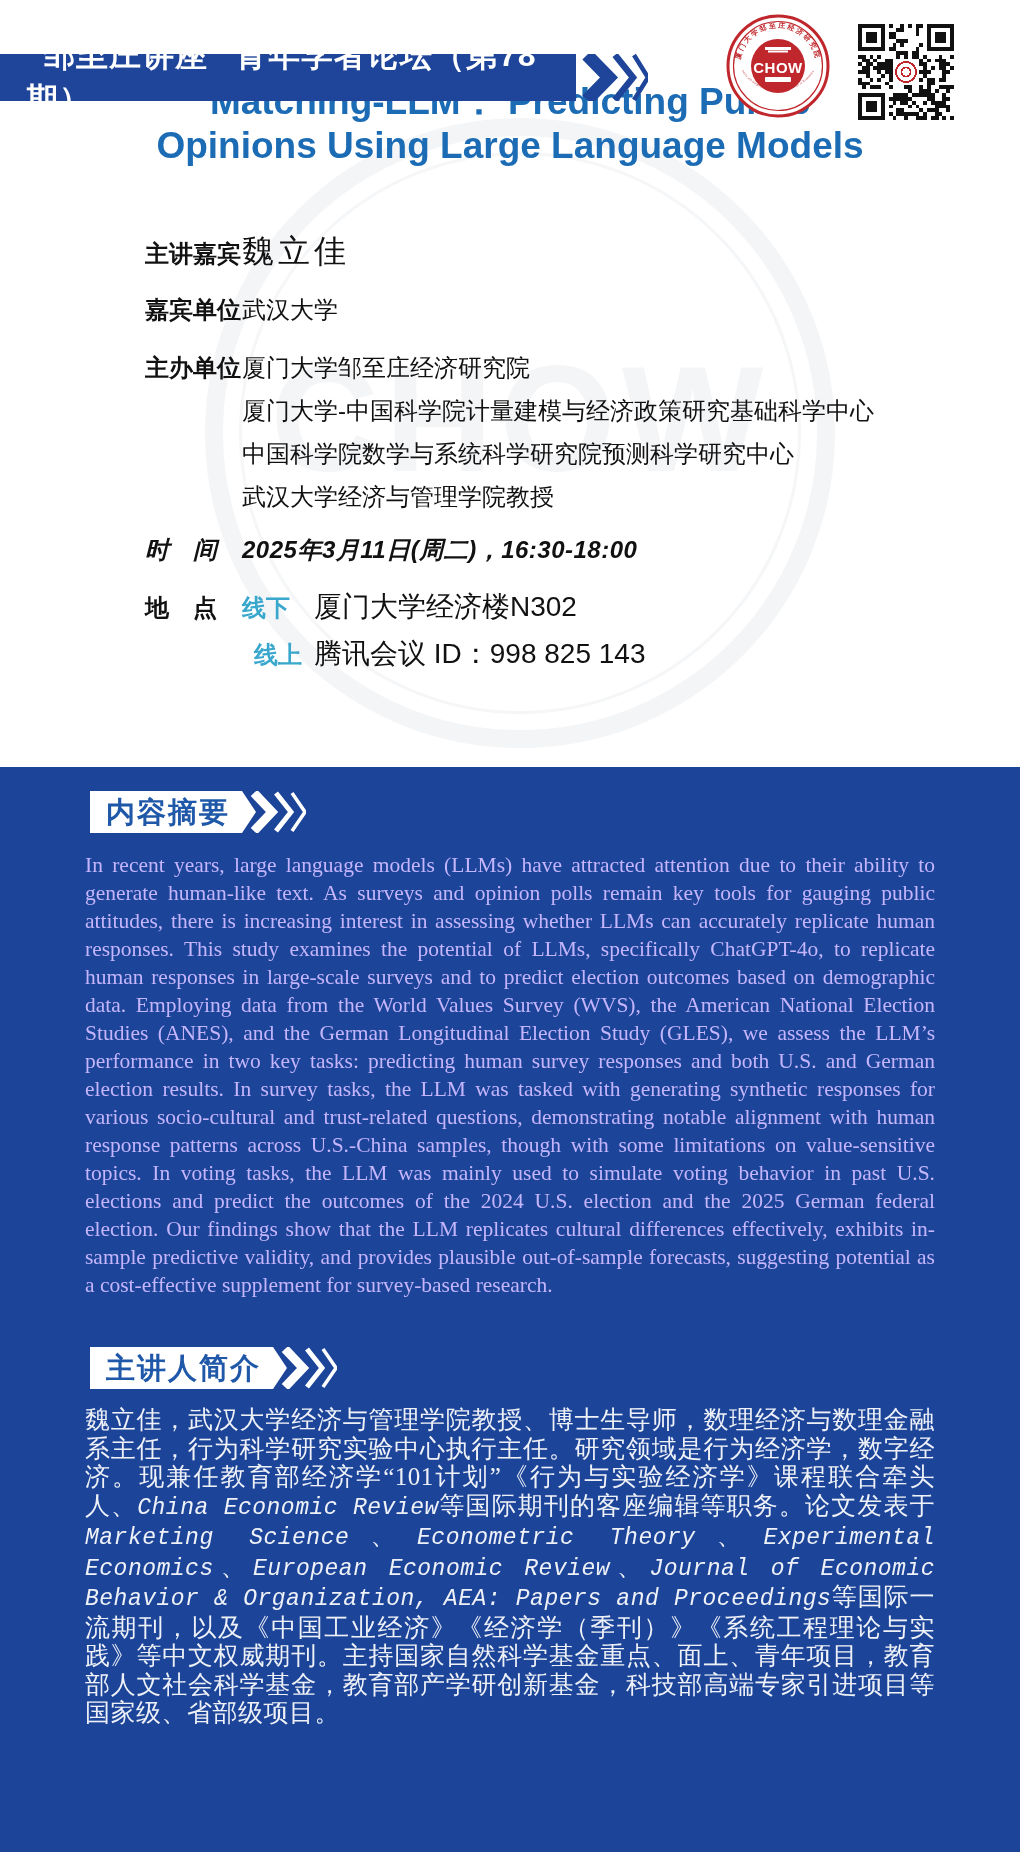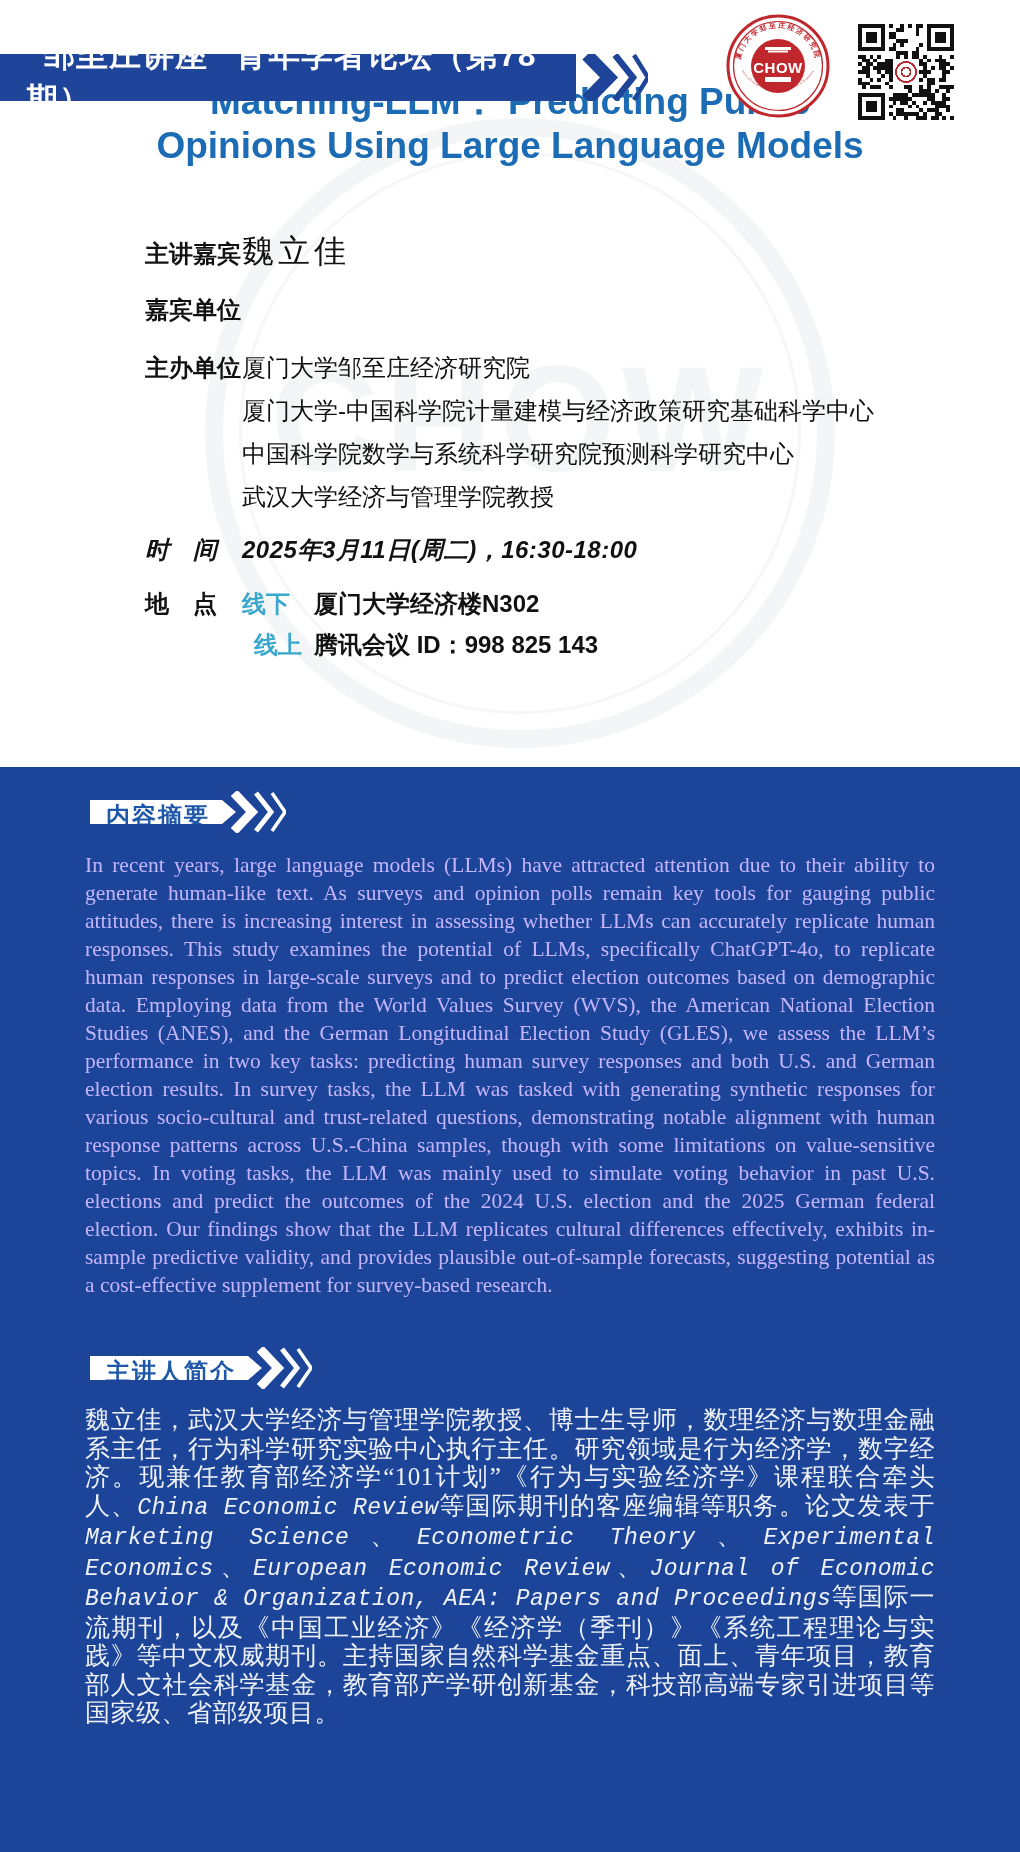--- a/index.html
+++ b/index.html
@@ -40,27 +40,27 @@
   .row-speaker { margin-bottom:20px; }
   .row-speaker .val { font-size:32px; letter-spacing:4px; }
   .row-aff { margin-bottom:20px; }
   .row-host .host-line { line-height:43px; }
   .row-time { margin-top:16px;font-style:italic; }
   .row-time .val { font-weight:bold; letter-spacing:0.5px; }
   .row-venue { margin-top:22px; }
   .venue-line { display:flex; align-items:baseline; font-weight:bold; }
   .venue-line + .venue-line { margin-top:9px;text-align:center; }
   .tag { color:#3aa7cd; font-weight:bold; font-size:24px; width:72px; flex:0 0 72px; }
-  .venue-text { font-size:24px; font-weight:bold; }
+  .venue-text { font-size:28px; font-weight:normal; }
 
   
   .blue { position:relative; width:100%; height:1085px; background:#1c4499; padding-top:23px; }
   .badge-row { display:flex; align-items:center; margin-left:90px; height:44px; }
-  .badge-box { display:inline-flex; align-items:flex-start; background:#ffffff; color:#1f58a8;
-               font-weight:bold; font-size:24px; height:24px; padding:0 26px 0 16px; letter-spacing:2px;
+  .badge-box { display:inline-flex; align-items:flex-end; background:#ffffff; color:#1f58a8;
+               font-weight:bold; font-size:29px; height:42px; padding:0 26px 0 16px; letter-spacing:2px;
                clip-path:polygon(0 0, calc(100% - 14px) 0, 100% 50%, calc(100% - 14px) 100%, 0 100%); }
   .badge-chevrons { margin-left:-6px; }
 
   .abstract { margin:17px 85px 0 85px; color:#c4b5fd; font-family:"Liberation Serif", serif;
               font-size:21.5px; line-height:28px; text-align:justify; }
   .bio-badge-row { margin-top:47px; }
   .bio { margin:16px 85px 0 85px; color:#eef1f7; font-family:"Liberation Serif", serif;
          font-size:25px; line-height:28.5px; text-align:justify; letter-spacing:0.5px; }
   .bio .jrnl { font-style:italic; font-family:"Liberation Mono", monospace; font-size:23px; }
 
@@ -321,20 +321,21 @@
       <span>Opinions Using Large Language Models</span>
     </h1>
 
     <div class="info">
       <div class="row row-speaker">
         <div class="lbl">主讲嘉宾</div>
         <div class="val">魏立佳</div>
       </div>
       <div class="row row-aff">
         <div class="lbl">嘉宾单位</div>
+        <div class="val">武汉大学</div>
       </div>
       <div class="row row-host">
         <div class="lbl" style="line-height:43px;">主办单位</div>
         <div class="val">
           <div class="host-line">厦门大学邹至庄经济研究院</div>
           <div class="host-line">厦门大学-中国科学院计量建模与经济政策研究基础科学中心</div>
           <div class="host-line">中国科学院数学与系统科学研究院预测科学研究中心</div>
           <div class="host-line">武汉大学经济与管理学院教授</div>
         </div>
       </div>

